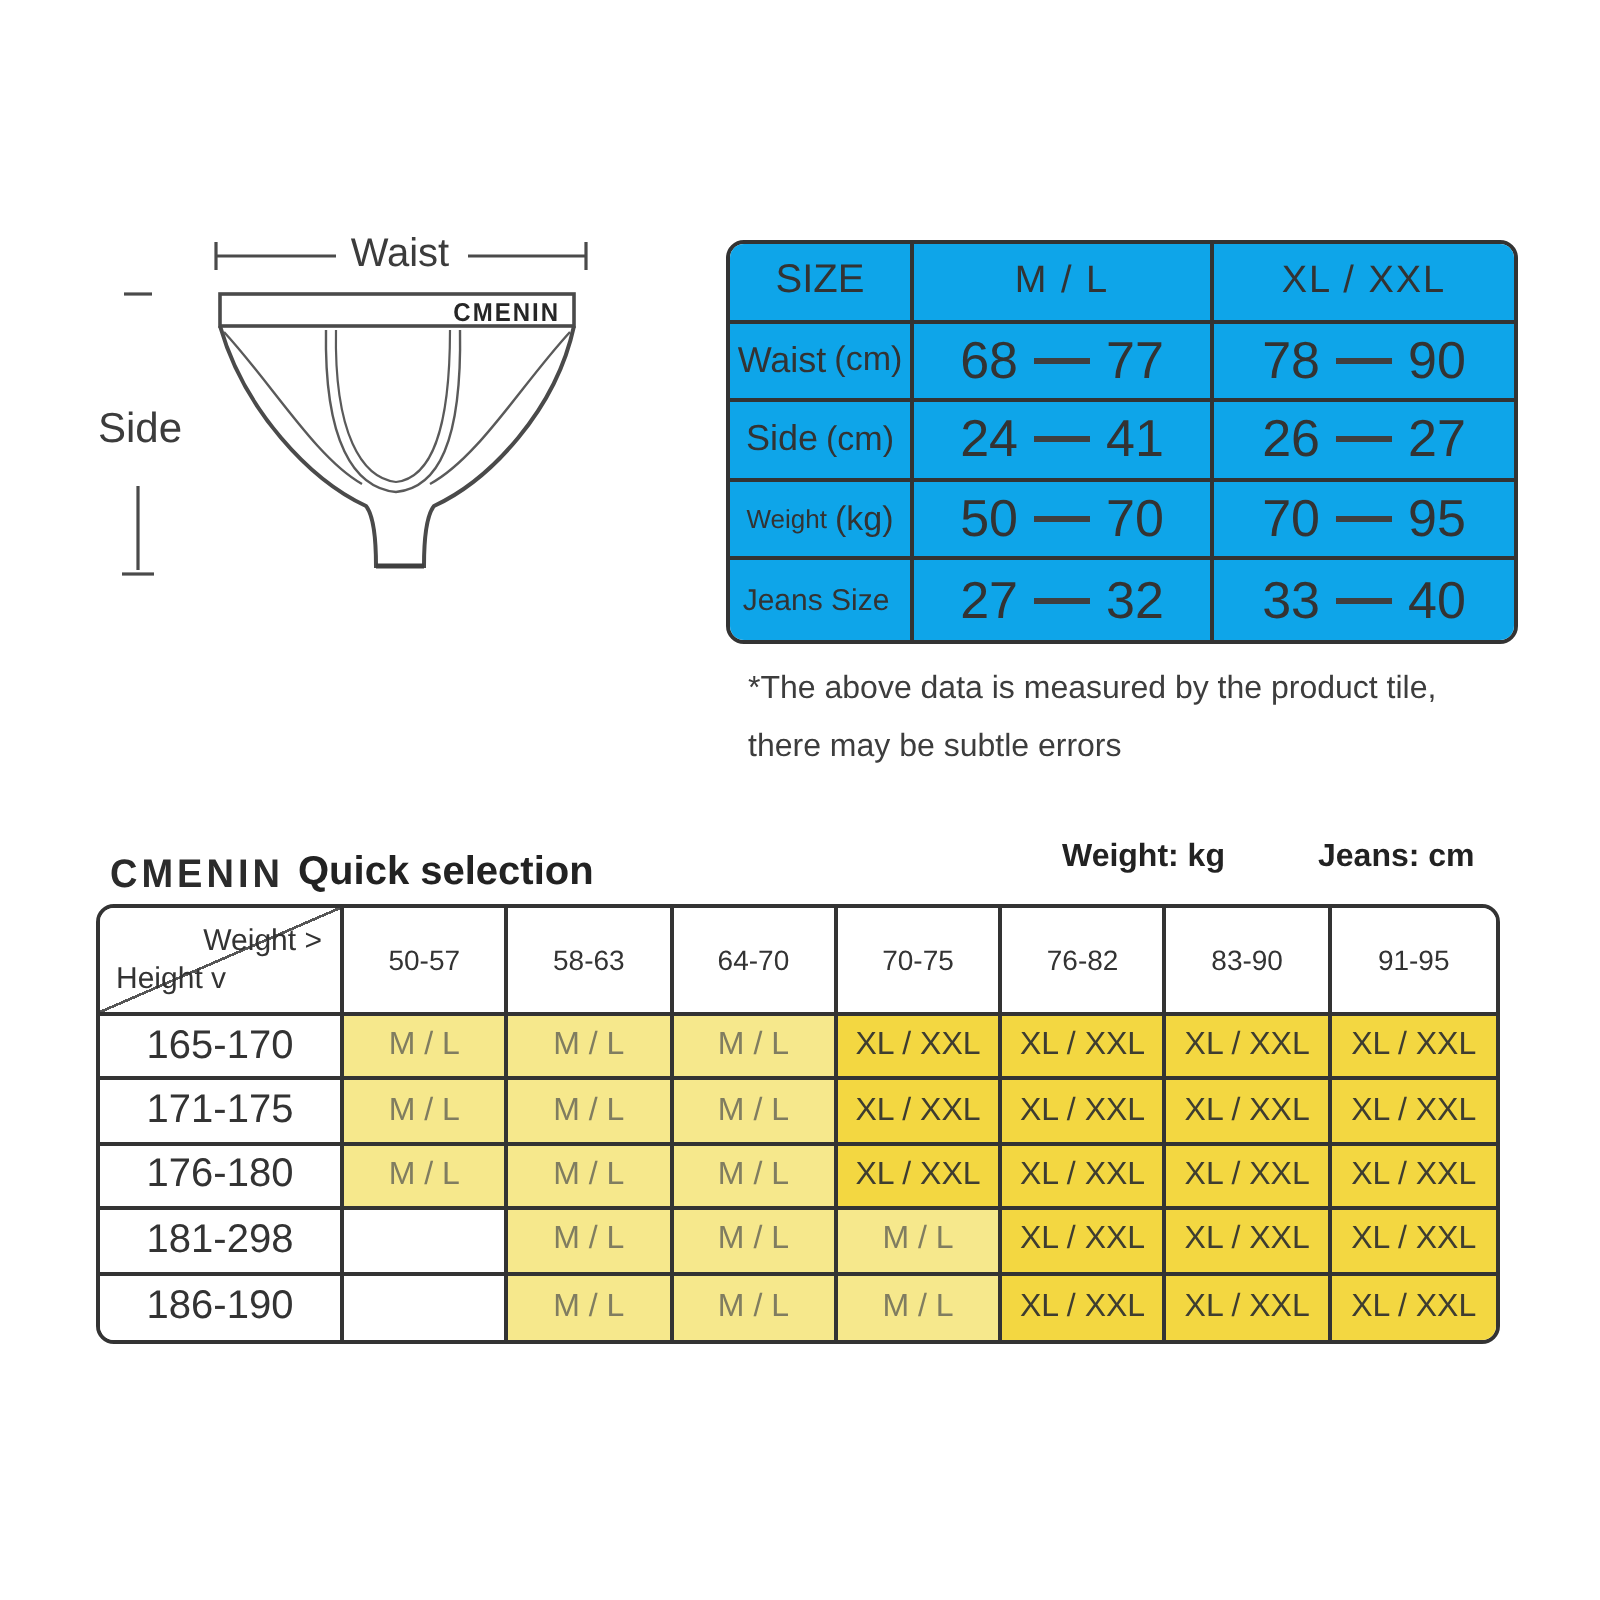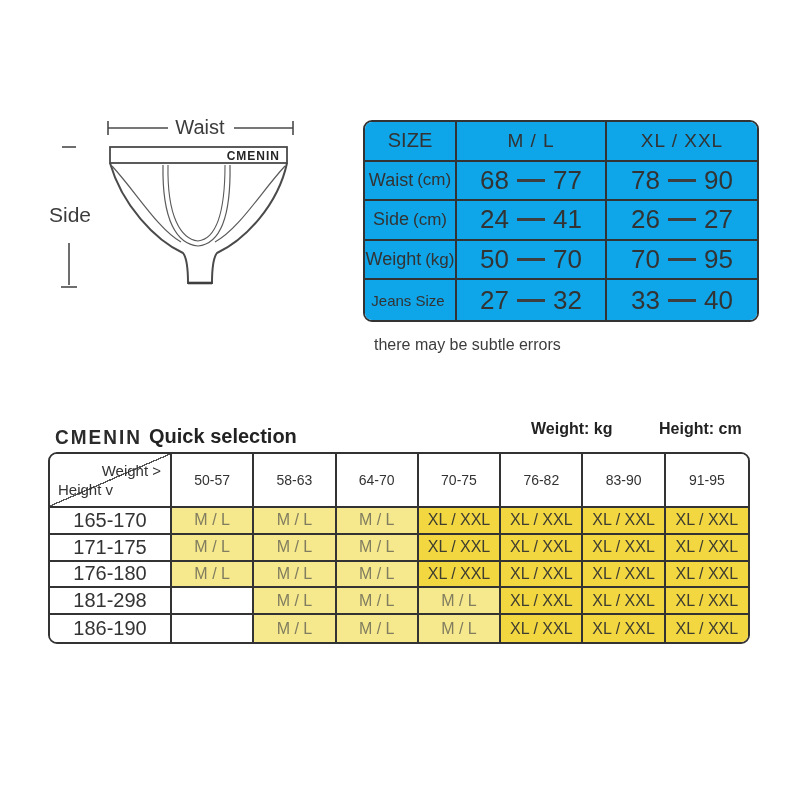--- a/index.html
+++ b/index.html
@@ -19,37 +19,37 @@
   .stable{position:absolute;left:363px;top:120px;width:396px;height:202px;box-sizing:border-box;
           display:grid;grid-template-columns:92px 1fr 1fr;grid-template-rows:repeat(5,1fr);
           border:2px solid #333;border-radius:9px;overflow:hidden;background:#fff;}
   .scell{display:flex;align-items:center;justify-content:center;
          border-right:2px solid #333;border-bottom:2px solid #333;background:#0ea5e9;}
   .scell.lc{border-right:none;} .scell.lr{border-bottom:none;}
   .sh{font-size:20px;color:#333;}
   .shm{font-size:19px;color:#333;letter-spacing:1px;}
   .slabel{font-size:18px;color:#333;white-space:nowrap;}
   .slabel .unit{font-size:17px;margin-left:4px;}
-  .slabel.small-label .label-text{font-size:18px;}
+  .slabel.small-label .label-text{font-size:13px;}
   .slabel.small-all{font-size:15px;}
   .sval{font-size:26px;color:#333;}
   .dash{display:inline-block;width:28px;height:3px;background:#3f3f3f;margin:0 8px;vertical-align:7px;}
 
   
   .note{position:absolute;left:374px;top:330px;width:400px;font-size:16px;color:#3d3d3d;line-height:29px;}
 
   
   .qs-logo{position:absolute;left:55px;top:427px;font-size:19px;font-weight:900;
            letter-spacing:2px;color:#2b2b2b;transform:scaleY(1.05);}
   .qs-title{position:absolute;left:149px;top:425px;font-size:20px;font-weight:700;color:#222;}
   .qs-weight{position:absolute;left:531px;top:420px;font-size:16px;font-weight:700;color:#222;}
   .qs-height{position:absolute;left:659px;top:420px;font-size:16px;font-weight:700;color:#222;}
 
   
-  .qtable{position:absolute;left:48px;top:452px;width:702px;height:192px;box-sizing:border-box;
+  .qtable{position:absolute;left:48px;top:452px;width:702px;height:220px;box-sizing:border-box;
           display:grid;grid-template-columns:122px repeat(7,1fr);grid-template-rows:54px repeat(5,1fr);
           border:2px solid #333;border-radius:9px;overflow:hidden;background:#fff;}
   .qcell{display:flex;align-items:center;justify-content:center;
          border-right:2px solid #333;border-bottom:2px solid #333;background:#fff;
          font-size:16px;color:#3a3a3a;white-space:nowrap;}
   .qcell.lc{border-right:none;} .qcell.lr{border-bottom:none;}
   .qh{font-size:14px;color:#333;}
   .qr{font-size:20px;color:#333;}
   .ml{background:var(--ml-background,#F6E88C);color:#807d60;}
   .xl{background:var(--xl-background,#F3D741);color:#3e3d30;}
@@ -155,27 +155,28 @@
         <span>32</span>
     </div>
     <div class="scell sval lc lr">
       <span>33</span>
         <i class="dash"></i>
         <span>40</span>
     </div>
   </div>
 
   <div class="note">
+    <div>*The above data is measured by the product tile,</div>
     <div>there may be subtle errors</div>
   </div>
 
   <div class="qs-logo">CMENIN</div>
   <div class="qs-title">Quick selection</div>
   <div class="qs-weight">Weight: kg</div>
-  <div class="qs-height">Height: cm</div>
+  <div class="qs-height">Jeans: cm</div>
 
   <div class="qtable">
     <div class="qcell corner">
       <span class="cw">Weight &gt;</span>
       <span class="ch">Height v</span>
     </div>
     <div class="qcell qh">50-57</div>
     <div class="qcell qh">58-63</div>
     <div class="qcell qh">64-70</div>
     <div class="qcell qh">70-75</div>

